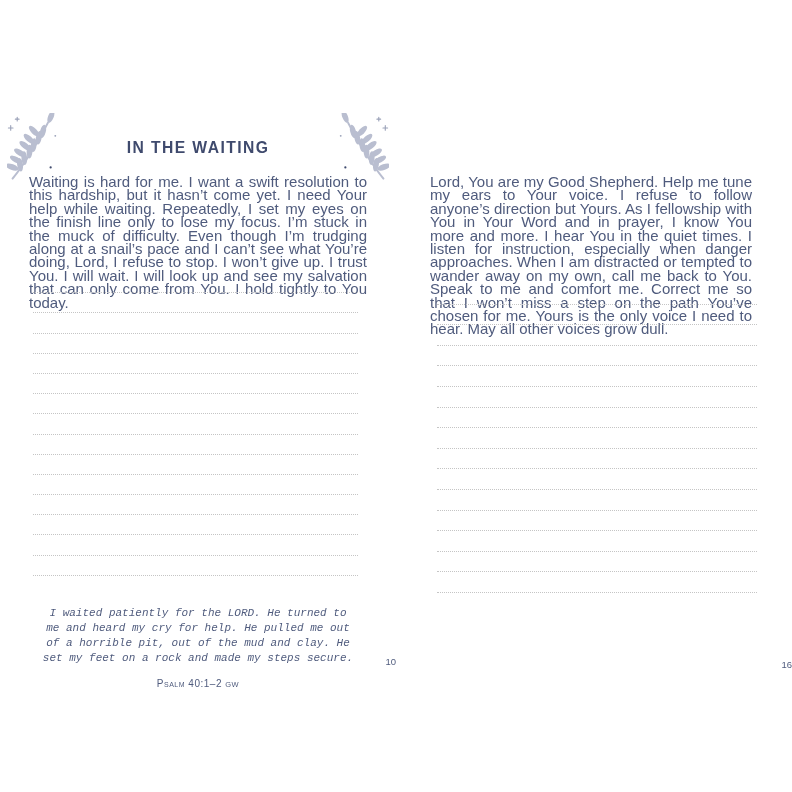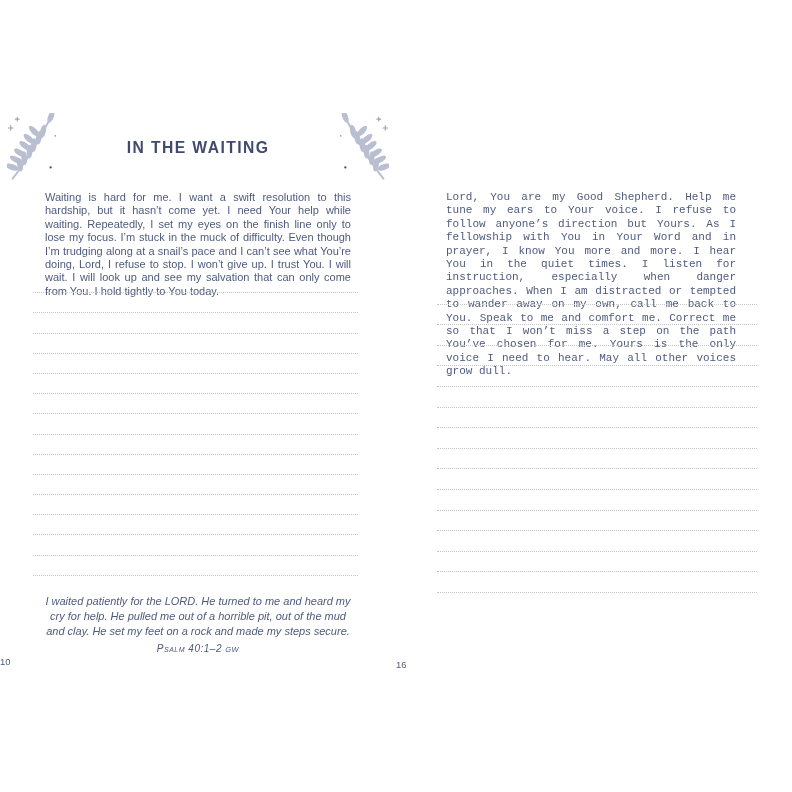--- a/index.html
+++ b/index.html
@@ -32,51 +32,51 @@
   .title {
     flex: 1; margin: 0; text-align: center;
     font-family: "Liberation Sans", sans-serif;
     font-weight: 700; font-size: 16.5px; letter-spacing: 1.5px;
     color: var(--title); transform: scaleX(.95);
     white-space: nowrap;
   }
 
   
   .bodytext {
-    position: absolute; top: 175px; margin: 16px;
-    font-size: 11px; line-height: 13.4px; text-align: justify;
+    position: absolute; top: 175px; margin: 0;
+    font-size: 15px; line-height: 13.4px; text-align: justify;
     color: var(--body);
   }
   .page.left  .bodytext { left: 29px; right: 29px; }
-  .page.right .bodytext { left: 34px; right: 40px; font-family: Liberation Mono, monospace; }
+  .page.right .bodytext { left: 34px; right: 40px; }
 
   
   .rules { position: absolute; }
   .page.left  .rules { top: 273px; left: 33px; right: 38px; }
   .page.right .rules { top: 284px; left: 41px; right: 35px; }
   .rule { height: 20.2px; border-bottom: 1px dotted var(--rule); }
   .page.right .rule { height: 20.6px; }
 
   
   .quoteblock { position: absolute; left: 0; right: 0; text-align: center; color: var(--body); }
   .page.left  .quoteblock { top: 594px; }
   .page.right .quoteblock { top: 604px; }
   .quote {
-    font-family: Liberation Sans, sans-serif;
+    font-family: Liberation Mono, monospace;
     font-style: italic; font-size: 11px; line-height: 15px;
-    margin: 0 auto; width: 312px;
+    margin: 12px auto; width: 312px;
   }
   .ref {
     margin: 4px 0 8px; font-size: 10px; letter-spacing: .5px;
-    font-variant: small-caps; color: var(--body); font-style: italic;
+    font-variant: small-caps; color: var(--body);
   }
   .trans { font-size: 7.5px; font-variant: normal; letter-spacing: .5px; }
 
   
-  .pagenum { position: absolute; left: 0; right: 0; text-align: left; font-size: 9.5px; color: var(--body); }
+  .pagenum { position: absolute; left: 0; right: 0; text-align: right; font-size: 9.5px; color: var(--body); }
   .page.left  .pagenum { top: 656px; }
   .page.right .pagenum { top: 659px; }
 
   .defs { position: absolute; width: 0; height: 0; }
 </style>
 </head>
 <body>
 
 <svg class="defs" aria-hidden="true">
   <defs>

